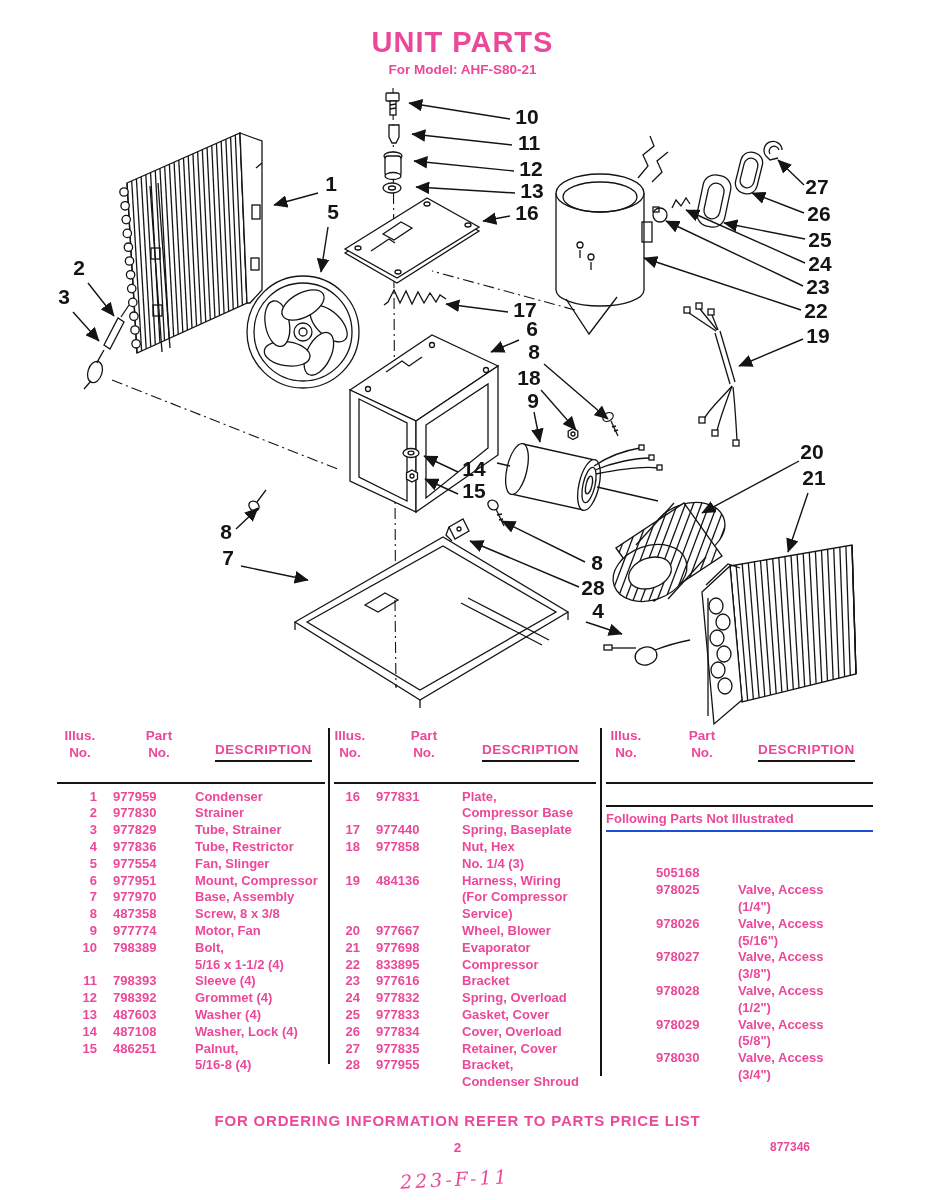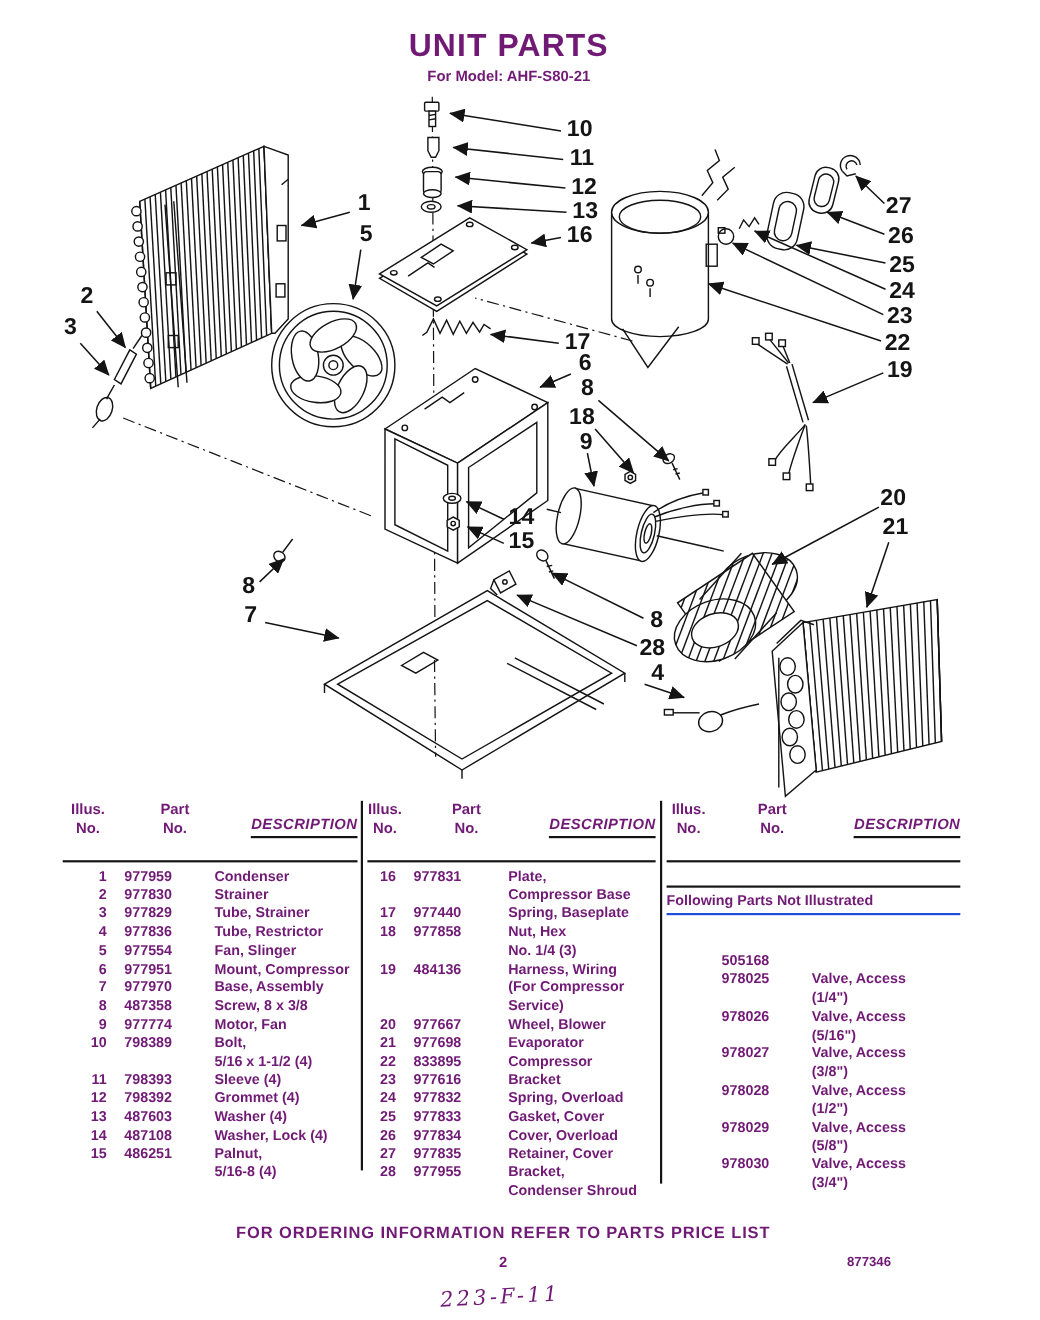--- a/index.html
+++ b/index.html
@@ -1,16 +1,16 @@
 <!DOCTYPE html>
 <html><head>
 <meta charset="utf-8">
 <style>
   html,body{margin:0;padding:0;background:#e8e8e8;}
-  .page{position:relative;width:945px;height:1200px;background:#ffffff;color:#701a75;
+  .page{position:relative;width:945px;height:1200px;background:#ffffff;color:#ec4899;
         font-family:"Liberation Sans", sans-serif;overflow:hidden;}
   .title{position:absolute;top:26px;left:0;right:20px;text-align:center;
          font-size:29px;font-weight:bold;letter-spacing:1px;}
   .subtitle{position:absolute;top:62px;left:0;right:20px;text-align:center;
             font-size:13.5px;font-weight:bold;}
   #diagram{position:absolute;top:85px;left:0;width:945px;height:645px;}
   #diagram *{vector-effect:none;}
   .ln{stroke:#141414;stroke-width:1.3;fill:none;}
   .wh{stroke:#141414;stroke-width:1.3;fill:#ffffff;}
   .leader{stroke:#141414;stroke-width:1.4;fill:none;}
@@ -18,21 +18,21 @@
   .dash{stroke:#141414;stroke-width:1.1;fill:none;stroke-dasharray:11 4 2 4;}
 
   .tables{position:absolute;top:728px;left:0;width:945px;font-weight:bold;font-size:13px;line-height:16.8px;}
   .pcol{position:absolute;top:0;}
   .pcol1{left:57px;width:268px;--c1:46px;--c2:72px;}
   .pcol2{left:334px;width:262px;--c1:32px;--c2:76px;}
   .pcol3{left:606px;width:267px;--c1:40px;--c2:72px;}
   .phead{display:grid;grid-template-columns:var(--c1) var(--c2) 1fr;column-gap:20px;
          border-bottom:2.5px solid #141414;padding-bottom:20px;font-size:13.5px;}
   .phead .hc{white-space:pre-line;text-align:center;}
-  .phead .hdesc{align-self:end;text-align:right;font-style:italic;}
+  .phead .hdesc{align-self:end;text-align:left;}
   .phead .hdesc span{display:inline-block;border-bottom:2px solid #141414;padding-bottom:1px;letter-spacing:0.4px;}
   .rows{margin-top:5px;}
   .prow{display:grid;grid-template-columns:var(--c1) var(--c2) 1fr;column-gap:10px;}
   .prow .illus{text-align:right;padding-right:6px;}
   .prow .desc{white-space:pre-line;}
   .banner{margin-top:21px;border-top:2px solid #141414;border-bottom:2px solid #1d4ed8;
           text-align:left;padding:4px 0 3px 0;}
   .pcol3 .rows{margin-top:33px;}
   .vdiv{position:absolute;width:2px;background:#141414;}
   .vdiv1{left:328px;top:728px;height:336px;}

